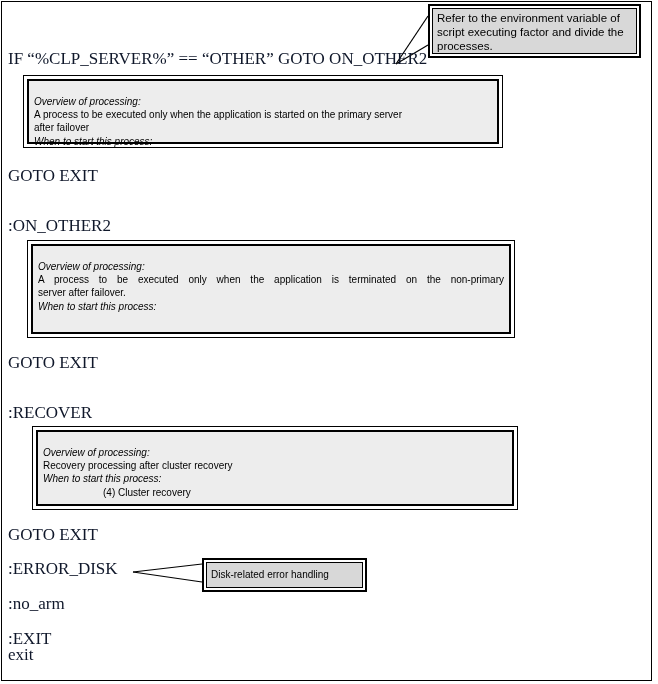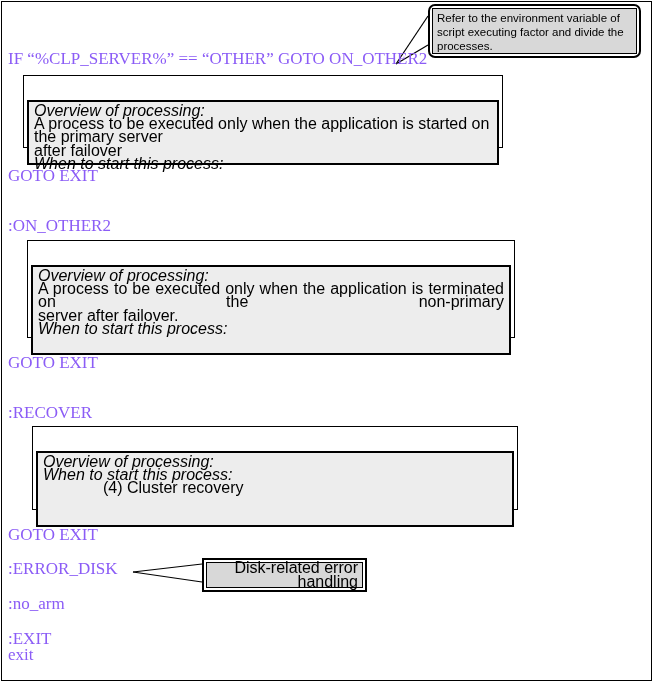--- a/index.html
+++ b/index.html
@@ -17,39 +17,38 @@
     left: 1px; top: 1px;
     width: 649px; height: 678px;
     border: 1px solid #000000;
   }
   .code {
     position: absolute;
     font-family: "Liberation Serif", serif;
     font-size: 17px;
     line-height: 19px;
     white-space: nowrap;
-    color: #8b5cf6;
+    color: #0f172a;
   }
   
   .obox {
     position: absolute;
     box-sizing: border-box;
     border: 1px solid #000000;
     background: #ffffff;
     padding: 3px;
   }
   .obox-inner {
     box-sizing: border-box;
     width: 100%; height: 100%;
     border: 2px solid #000000;
     background: #ededed;
-    padding: 2px 5px;
-    font-size: 16px;
+    padding: 14px 5px;
+    font-size: 10px;
     line-height: 13.2px;
-    margin-top: 21px;
   }
   .ln { white-space: pre-line; }
   .italic { font-style: italic; }
   .just { text-align: justify; text-align-last: justify; }
   .ind34 { margin-left: 34px; }
   .ind60 { margin-left: 60px; }
   
   .callout {
     position: absolute;
     box-sizing: border-box;
@@ -62,36 +61,36 @@
     width: 100%; height: 100%;
     border: 1px solid #000000;
     background: #d8d8d8;
     padding: 2px 4px;
     font-size: 11.5px;
     line-height: 14px;
   }
   .callout-inner.vcenter {
     display: flex;
     align-items: center;
-    font-size: 16px;
+    font-size: 10px;
     text-align: right;
   }
   .tails {
     position: absolute;
     left: 0; top: 0;
     pointer-events: none;
   }
 </style>
 </head>
 <body>
 
 <div class="page">
   <div class="frame"></div>
 
-  <div class="callout" style="left:428px; top:4px; width:213px; height:54px;border-radius:7px;">
+  <div class="callout" style="left:428px; top:4px; width:213px; height:54px;">
     <div class="callout-inner">Refer to the environment variable of script executing factor and divide the processes.</div>
   </div>
 
   <svg class="tails" width="658" height="684" viewBox="0 0 658 684">
     <line x1="396" y1="64" x2="428" y2="16" stroke="#000000" stroke-width="1.2"></line>
     <line x1="396" y1="64" x2="428" y2="45" stroke="#000000" stroke-width="1.2"></line>
     <line x1="133" y1="572" x2="202" y2="564" stroke="#000000" stroke-width="1.2"></line>
     <line x1="133" y1="572" x2="202" y2="582" stroke="#000000" stroke-width="1.2"></line>
   </svg>
 
@@ -119,20 +118,21 @@
     </div>
   </div>
 
   <div class="code" style="left:8px; top:353px;">GOTO EXIT</div>
 
   <div class="code" style="left:8px; top:403px;font-family:Liberation Serif, serif;">:RECOVER</div>
 
   <div class="obox" style="left:32px; top:426px; width:486px; height:84px;">
     <div class="obox-inner">
       <div class="ln italic">Overview of processing:</div>
+      <div class="ln">Recovery processing after cluster recovery</div>
       <div class="ln italic">When to start this process:</div>
       <div class="ln ind60">(4) Cluster recovery</div>
     </div>
   </div>
 
   <div class="code" style="left:8px; top:525px;">GOTO EXIT</div>
 
   <div class="code" style="left:8px; top:559px;">:ERROR_DISK</div>
 
   <div class="callout" style="left:202px; top:558px; width:165px; height:34px;">

